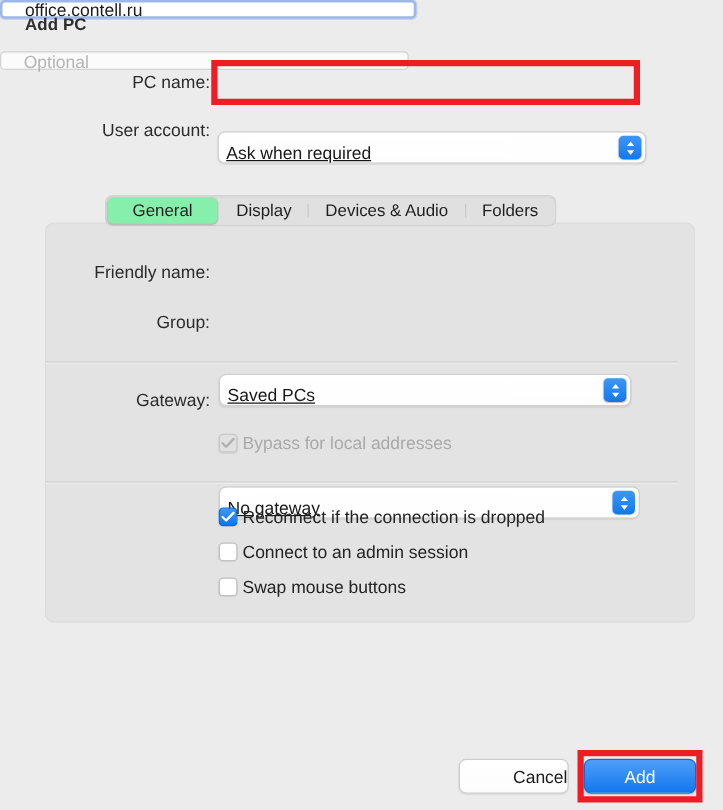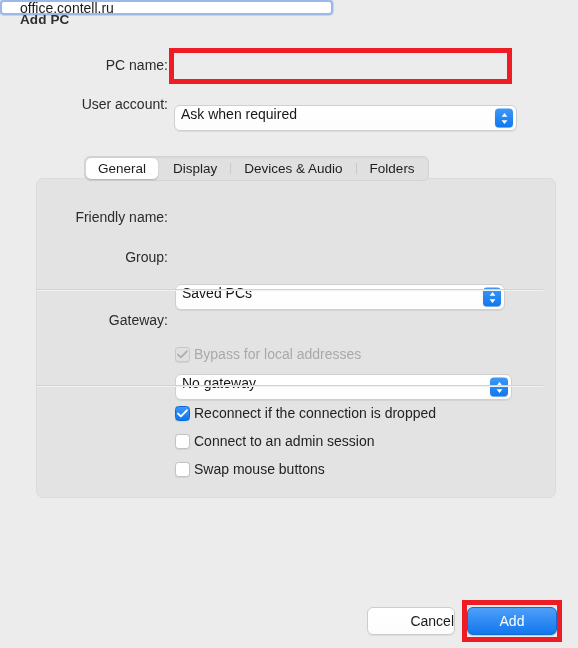--- a/index.html
+++ b/index.html
@@ -77,24 +77,25 @@
   
   .popup {
     box-sizing: border-box;
     height: 26px;
     background: linear-gradient(#ffffff, #fdfdfd);
     border: 1px solid #cfcfcf;
     border-radius: 6px;
     font-size: 14px;
     color: #171717;
     display: flex;
-    align-items: flex-start;
+    align-items: flex-end;
     padding: 0 6px;
     position: relative;
     box-shadow: 0 1px 1px rgba(0,0,0,0.07);
+    text-decoration: underline;
   }
   .stepper {
     position: absolute;
     right: 3px;
     top: 50%;
     transform: translateY(-50%);
     width: 18px;
     height: 19px;
     border-radius: 4px;
     background: linear-gradient(#3f97f8, #0f78ef);
@@ -136,25 +137,25 @@
   .tab {
     position: relative;
     display: flex;
     align-items: center;
     padding: 0 13px;
     font-size: 13.5px;
     color: #1e1e1e;
     white-space: nowrap;
   }
   .tab.selected {
-    background: #ffffff;
+    background: #86efac;
     border-radius: 5px;
     box-shadow: 0 0.5px 1.5px rgba(0,0,0,0.22);
     margin: 1px;
-    padding: 0 12px;
+    padding: 0 20px;
   }
   .tab-divider {
     width: 1px;
     background: #c9c9c9;
     margin: 6px 0;
   }
   .tab-divider.hidden { background: transparent; }
 
   
   .sep {
@@ -278,20 +279,23 @@
     </div>
     <div class="tab-divider"></div>
     <div class="tab">
       <span>Folders</span>
     </div>
   </div>
 
   <div class="row" style="left:40px; top:205px; width:128px; height:24px; justify-content:flex-end;">
     <span class="field-label">Friendly name:</span>
   </div>
+  <div class="textfield flat" style="left:175px; top:205px; width:327px;">
+    <span class="placeholder">Optional</span>
+  </div>
 
   <div class="row" style="left:40px; top:244px; width:128px; height:26px; justify-content:flex-end;">
     <span class="field-label">Group:</span>
   </div>
   <div class="popup" style="left:175px; top:243px; width:330px;">
     <span>Saved PCs</span>
     <span class="stepper">
       <svg width="11" height="14" viewBox="0 0 11 14" aria-hidden="true">
         <path d="M5.5 1.6 L8.4 5.3 L2.6 5.3 Z" fill="#ffffff"></path>
         <path d="M5.5 12.4 L8.4 8.7 L2.6 8.7 Z" fill="#ffffff"></path>

